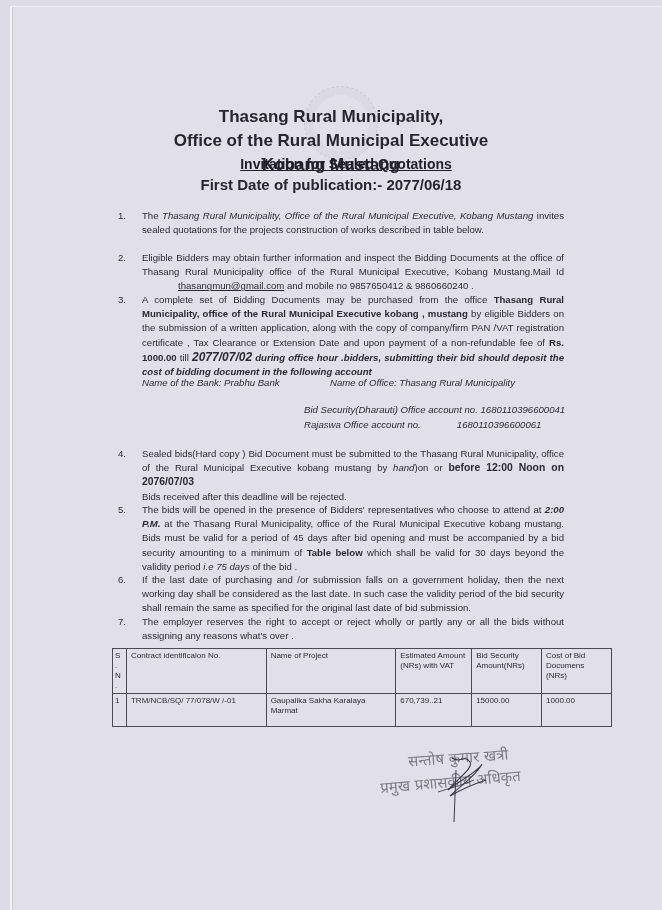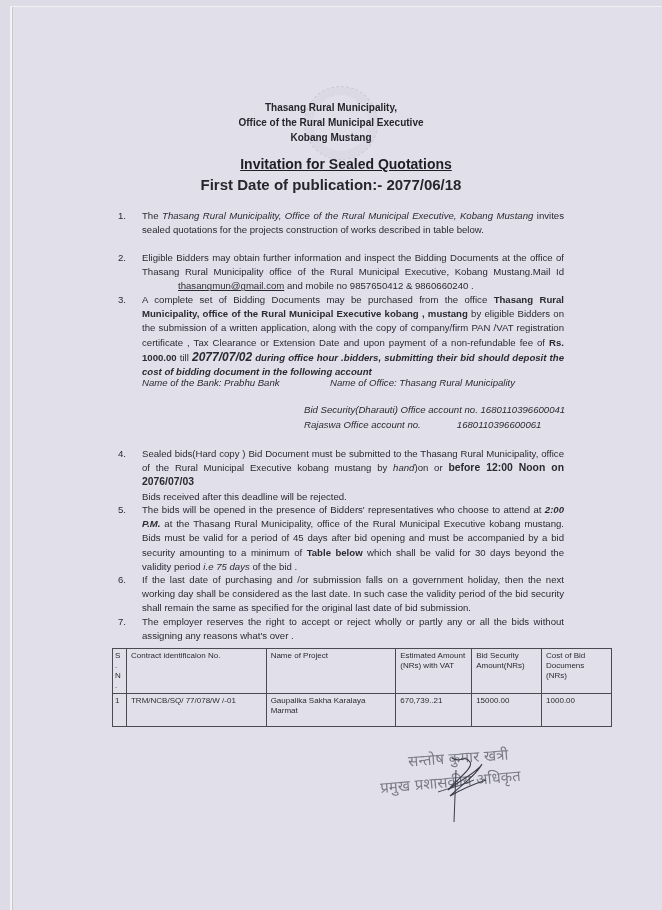--- a/index.html
+++ b/index.html
@@ -21,21 +21,21 @@
       box-shadow: inset 1px 0 0 #c8c8cc;
     }
     .stamp-ghost {
       position: absolute; left: 304px; top: 86px; width: 72px; height: 72px;
       border-radius: 50%;
       border: 1px dashed rgba(120,120,150,0.25);
       box-shadow: inset 0 0 0 8px rgba(140,140,170,0.08);
     }
     .header { position: absolute; left: 0; top: 100px; width: 662px; text-align: center; }
     .header .org {
-      font-size: 10px; font-weight: bold; line-height: 15px; color: #26262c;
+      font-size: 17px; font-weight: bold; line-height: 15px; color: #26262c; margin-top: 9px;
     }
     .title {
       position: absolute; left: 3px; top: 156px; width: 662px; text-align: center;
       font-size: 14px; font-weight: bold; text-decoration: underline; color: #1e1e24; padding-left: 12px;
     }
     .pubdate {
       position: absolute; left: 0; top: 176px; width: 662px; text-align: center;
       font-size: 15px; font-weight: bold; color: #26262c;
     }
     .item { position: absolute; left: 142px; width: 422px; font-size: 9.6px; line-height: 14.2px; color: #2a2a32; text-align: justify; }

